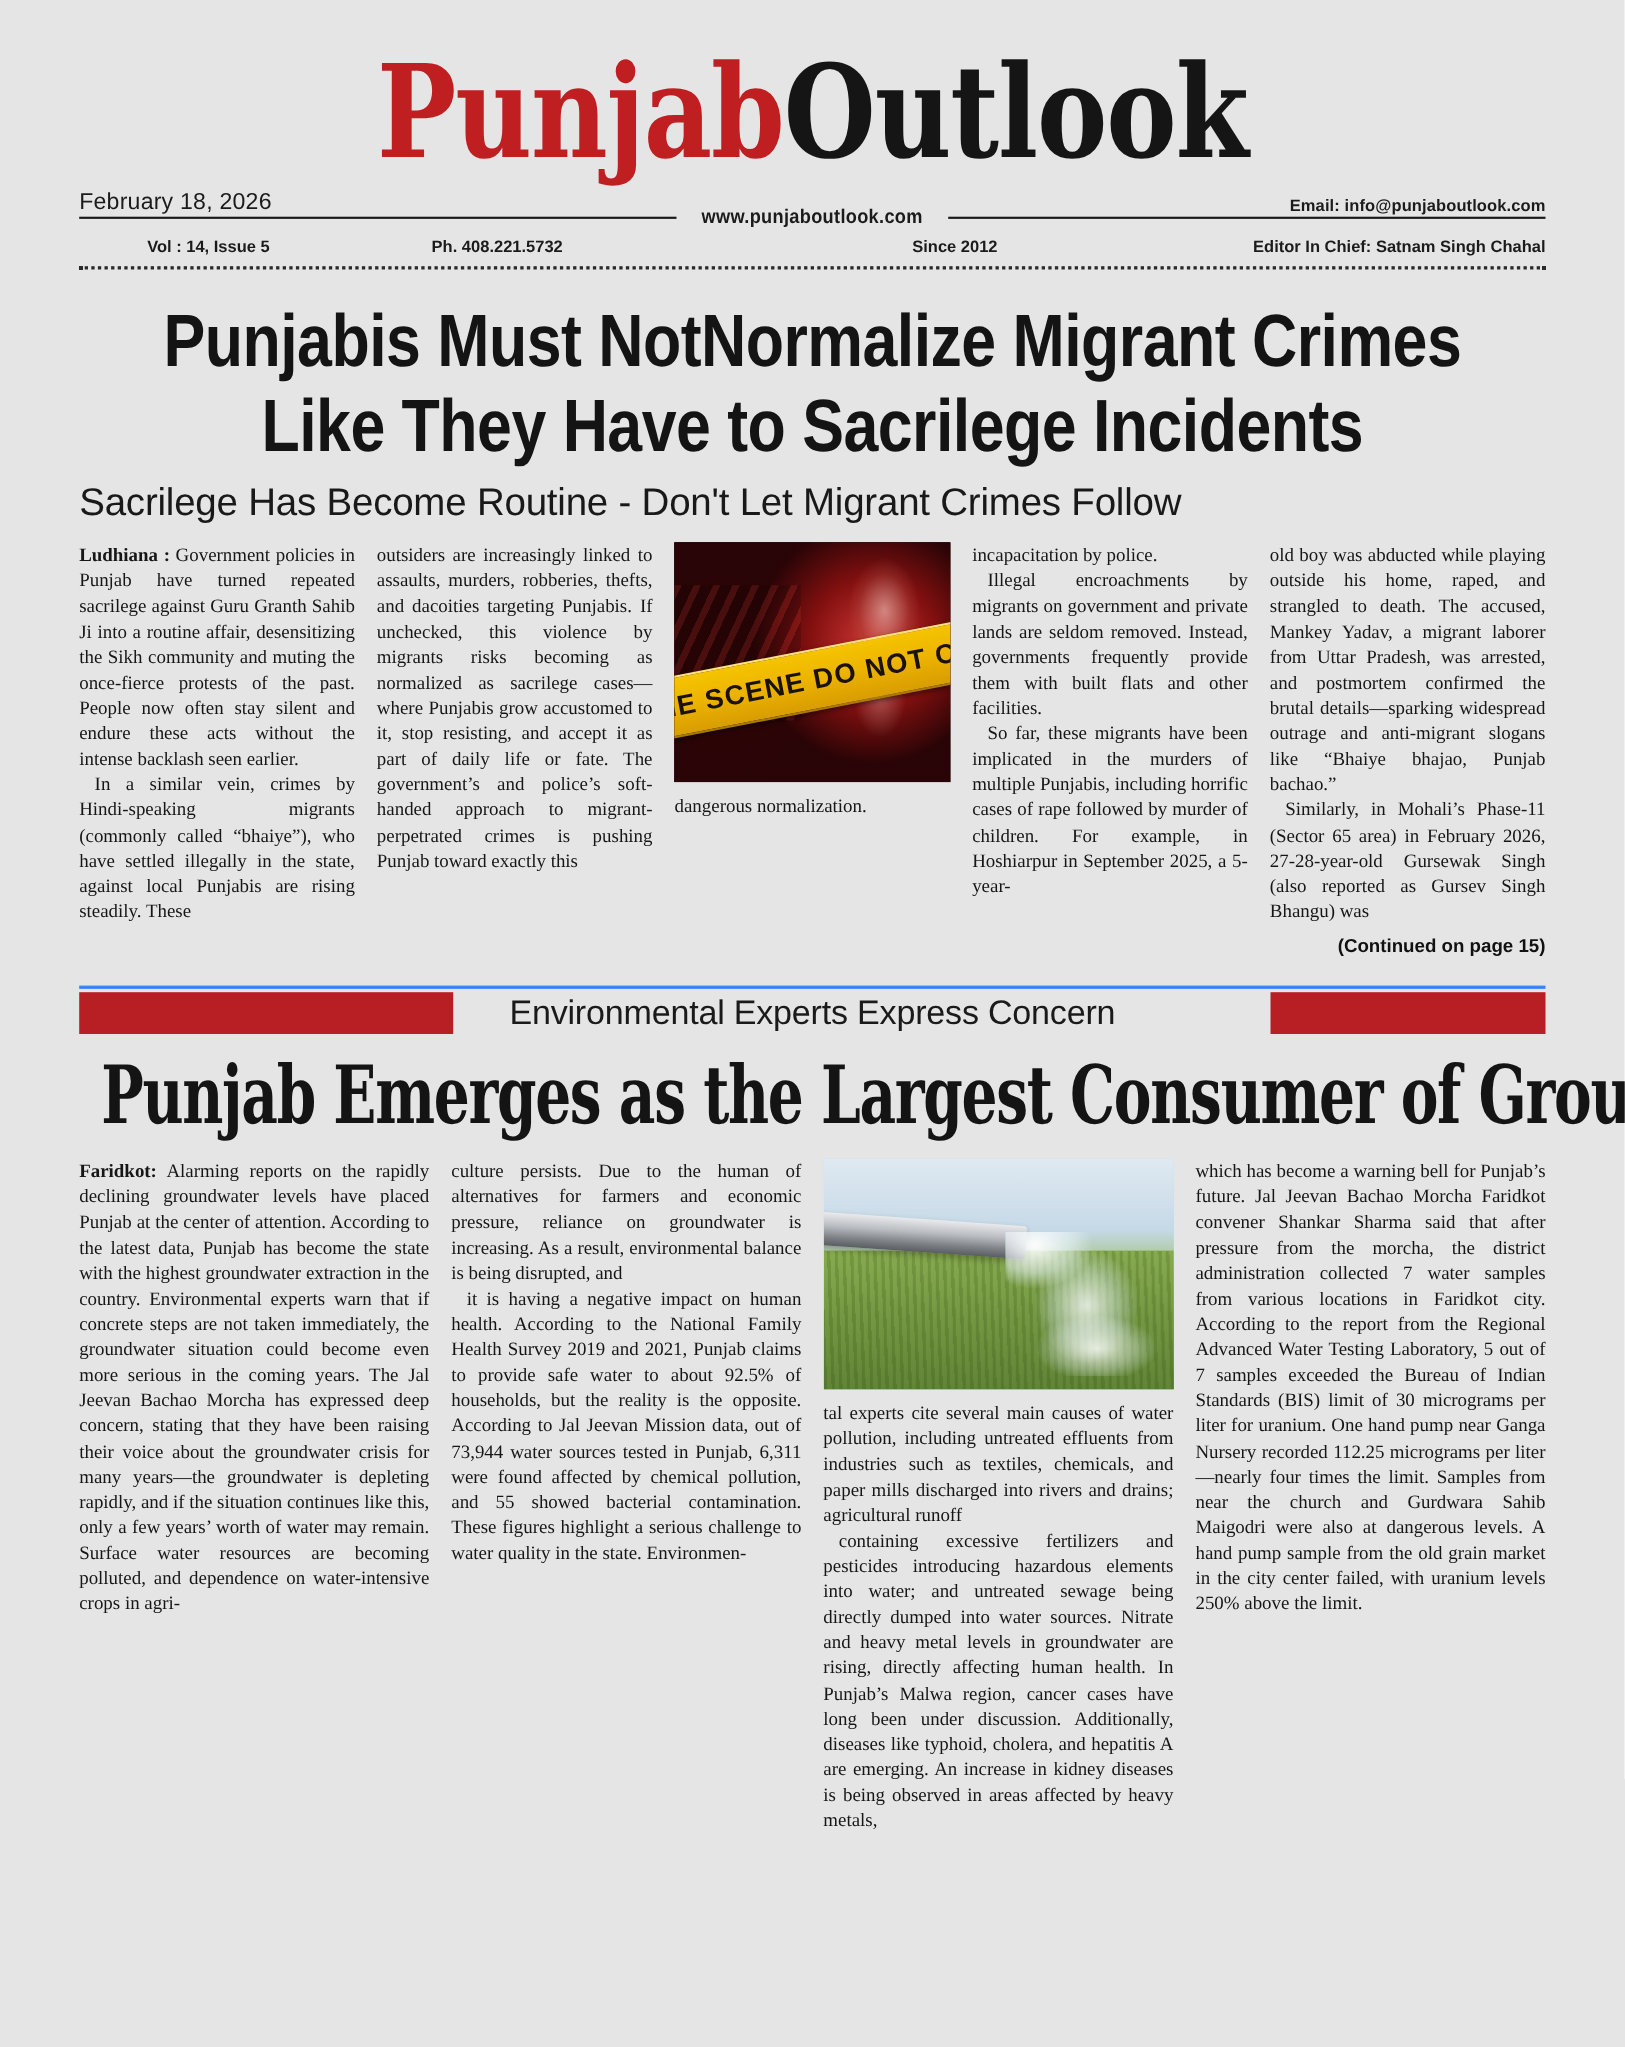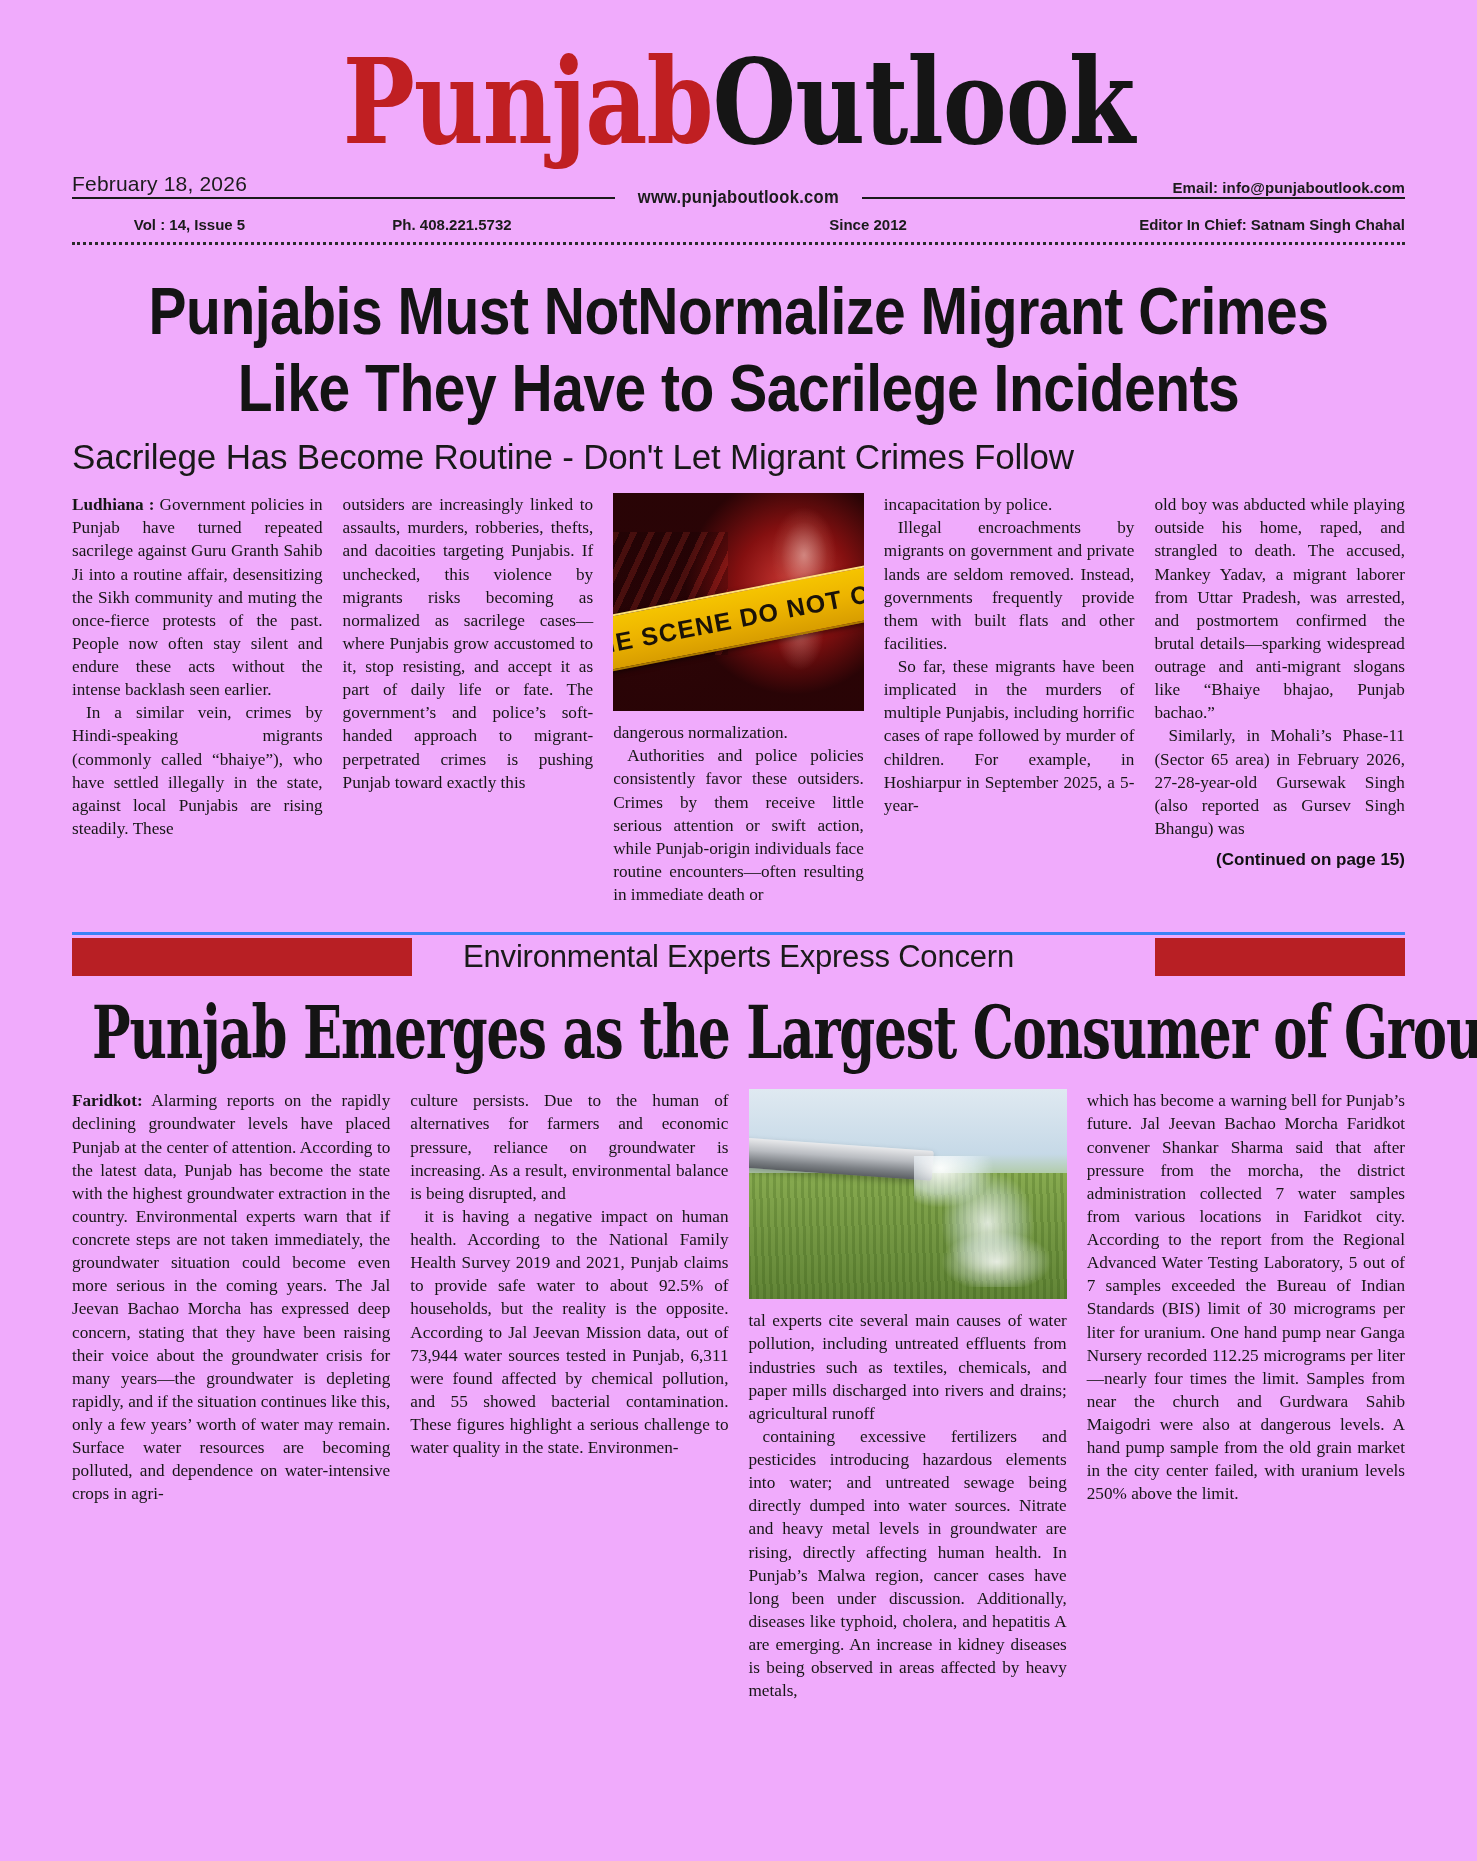--- a/index.html
+++ b/index.html
@@ -13,21 +13,21 @@
     font-family: "Liberation Serif", serif;
     color: #111111;
     overflow: hidden;
   }
   .page {
     position: relative;
     width: 1477px;
     height: 1861px;
     box-sizing: border-box;
     padding: 0 72px;
-    background: #f0abfc;
+    background: #e5e5e5;
   }
 
   
   .masthead {
     text-align: center;
     padding-top: 44px;
   }
   .masthead-title {
     font-family: "DejaVu Serif", "Liberation Serif", serif;
     font-weight: bold;
@@ -344,21 +344,20 @@
         <div class="lead-photo">
           <div class="lp-bg"></div>
           <div class="lp-face"></div>
           <div class="lp-streak"></div>
           <div class="lp-tape">
             <span>CRIME SCENE DO NOT CROSS</span>
           </div>
         </div>
         <div class="body-text">
           <p>dangerous normalization.</p>
-          <p>Authorities and police policies consistently favor these outsiders. Crimes by them receive little serious attention or swift action, while Punjab-origin individuals face routine encounters—often resulting in immediate death or</p>
         </div>
       </div>
 
       <div class="col">
         <div class="body-text">
           <p>incapacitation by police.</p>
           <p>Illegal encroachments by migrants on government and private lands are seldom removed. Instead, governments frequently provide them with built flats and other facilities.</p>
           <p>So far, these migrants have been implicated in the murders of multiple Punjabis, including horrific cases of rape followed by murder of children. For example, in Hoshiarpur in September 2025, a 5-year-</p>
         </div>
       </div>

